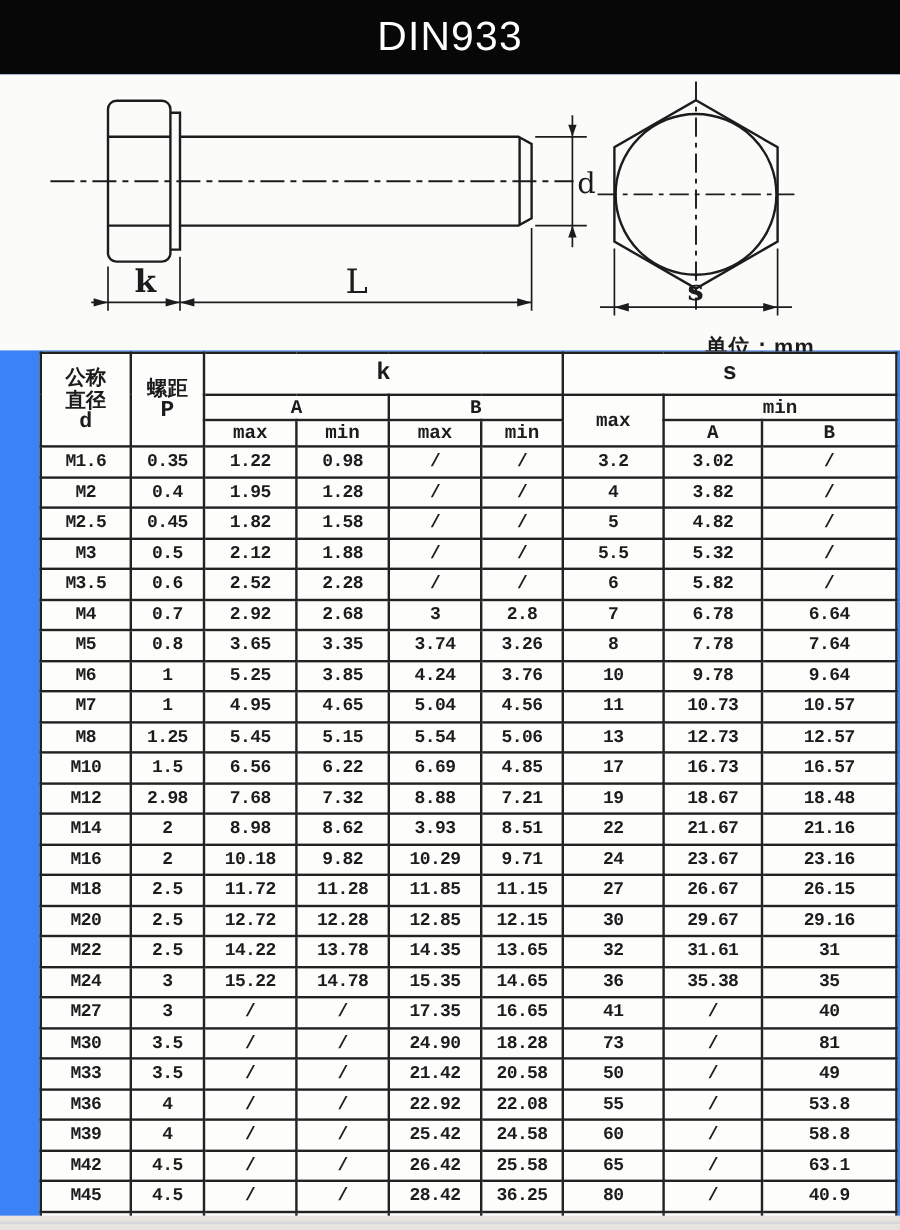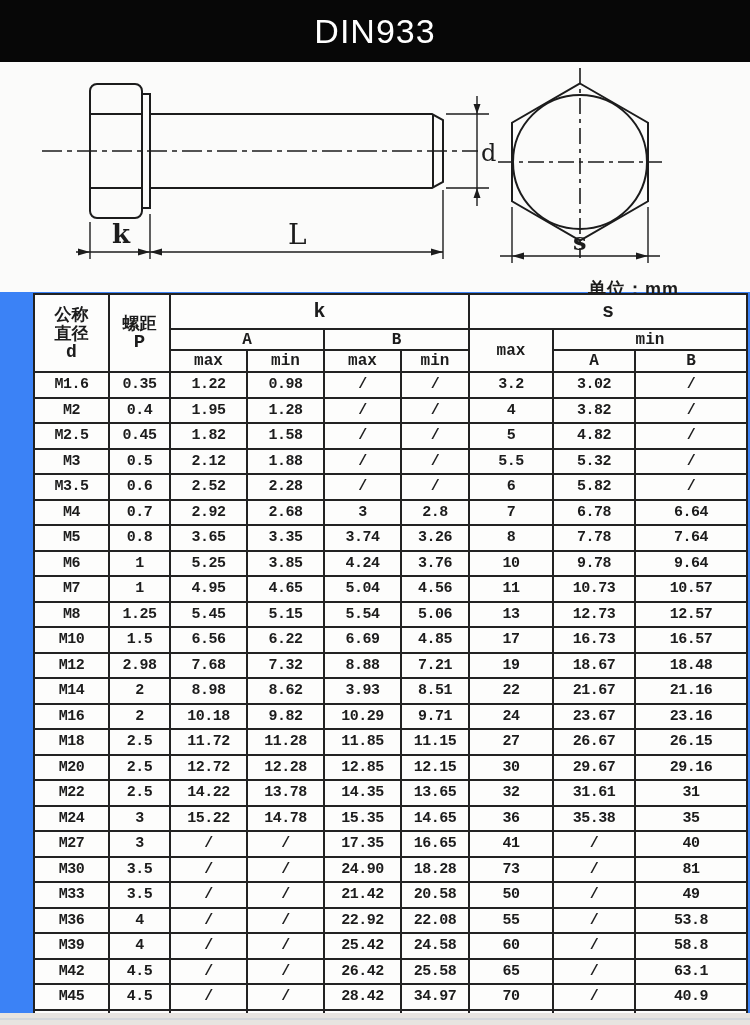--- a/index.html
+++ b/index.html
@@ -410,22 +410,22 @@
           <td>65</td>
           <td>/</td>
           <td>63.1</td>
         </tr>
         <tr>
           <td>M45</td>
           <td>4.5</td>
           <td>/</td>
           <td>/</td>
           <td>28.42</td>
-          <td>34.97</td>
-          <td>70</td>
+          <td>36.25</td>
+          <td>80</td>
           <td>/</td>
           <td>40.9</td>
         </tr>
         <tr>
           <td>M48</td>
           <td>5</td>
           <td>/</td>
           <td>/</td>
           <td>30.42</td>
           <td>29.58</td>

